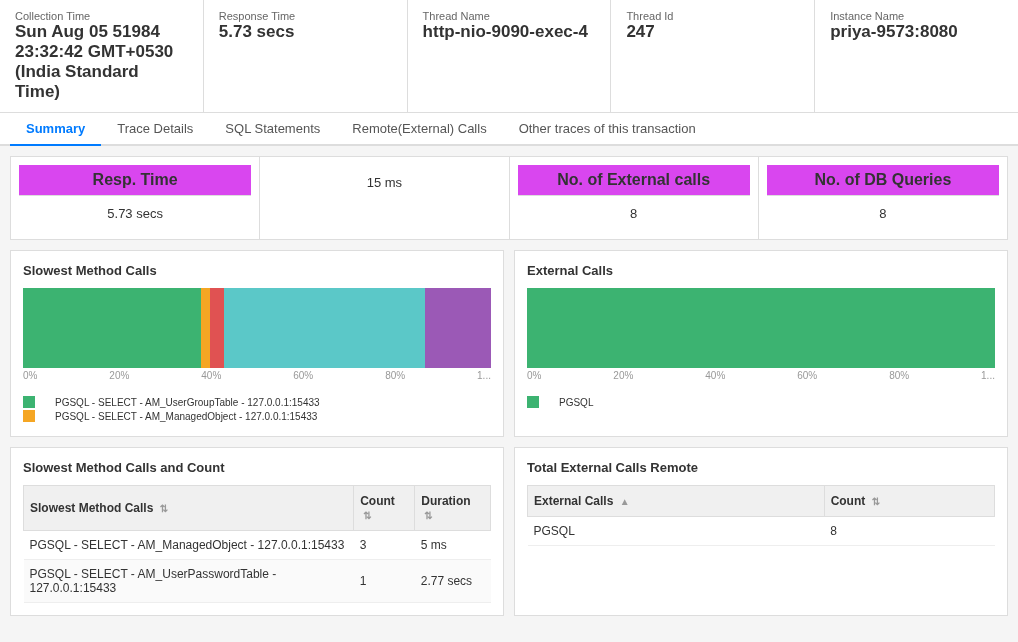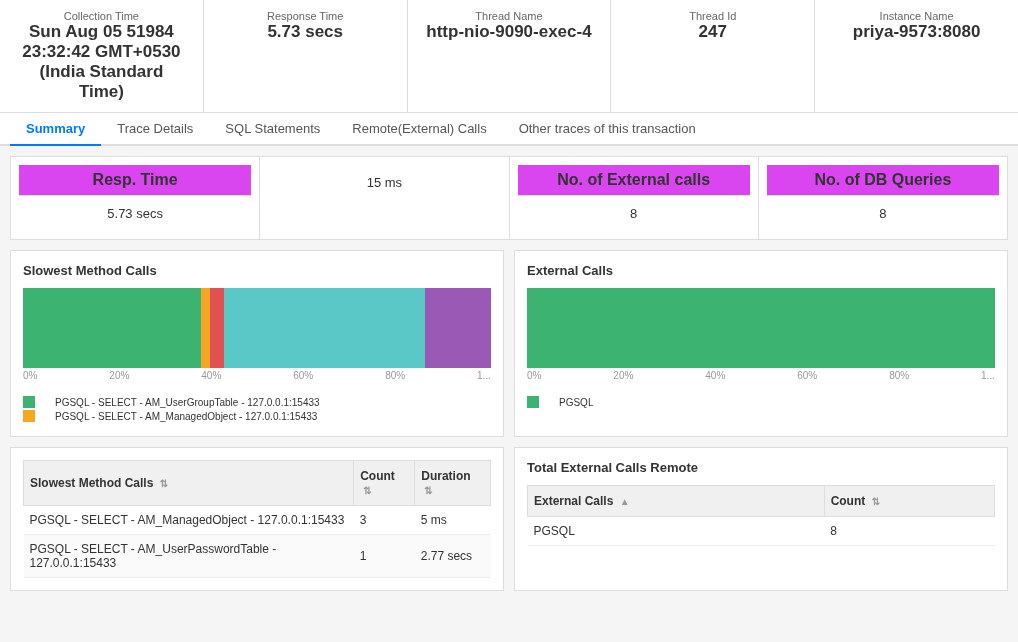--- a/index.html
+++ b/index.html
@@ -6,21 +6,21 @@
     body { font-family: Arial, sans-serif; font-size: 13px; background: #f5f5f5; color: #333; }
 
     .header-bar {
       display: flex;
       background: #fff;
       border-bottom: 1px solid #ddd;
     }
     .header-cell {
       flex: 1;
       padding: 10px 15px;
-      text-align: center;
+      text-align: left;
       border-right: 1px solid #ddd;
     }
     .header-cell:last-child { border-right: none; }
     .header-cell .label { font-size: 11px; color: #666; }
     .header-cell .value { font-weight: bold; font-size: 17px; color: #333; }
 
     .tabs {
       display: flex;
       background: #fff;
       border-bottom: 2px solid #ddd;
@@ -269,20 +269,21 @@
         <div class="legend-color" style="background:#3cb371;"></div>
         <span>PGSQL</span>
       </div>
     </div>
   </div>
 </div>
 
 <div class="bottom-panels-row">
 
   <div class="bottom-panel">
+    <div class="bottom-panel-title">Slowest Method Calls and Count</div>
     <table>
       <thead>
         <tr>
           <th>
             <span>Slowest Method Calls</span>
             <span class="sort-icon">⇅</span>
           </th>
           <th>
             <span>Count</span>
             <span class="sort-icon">⇅</span>

